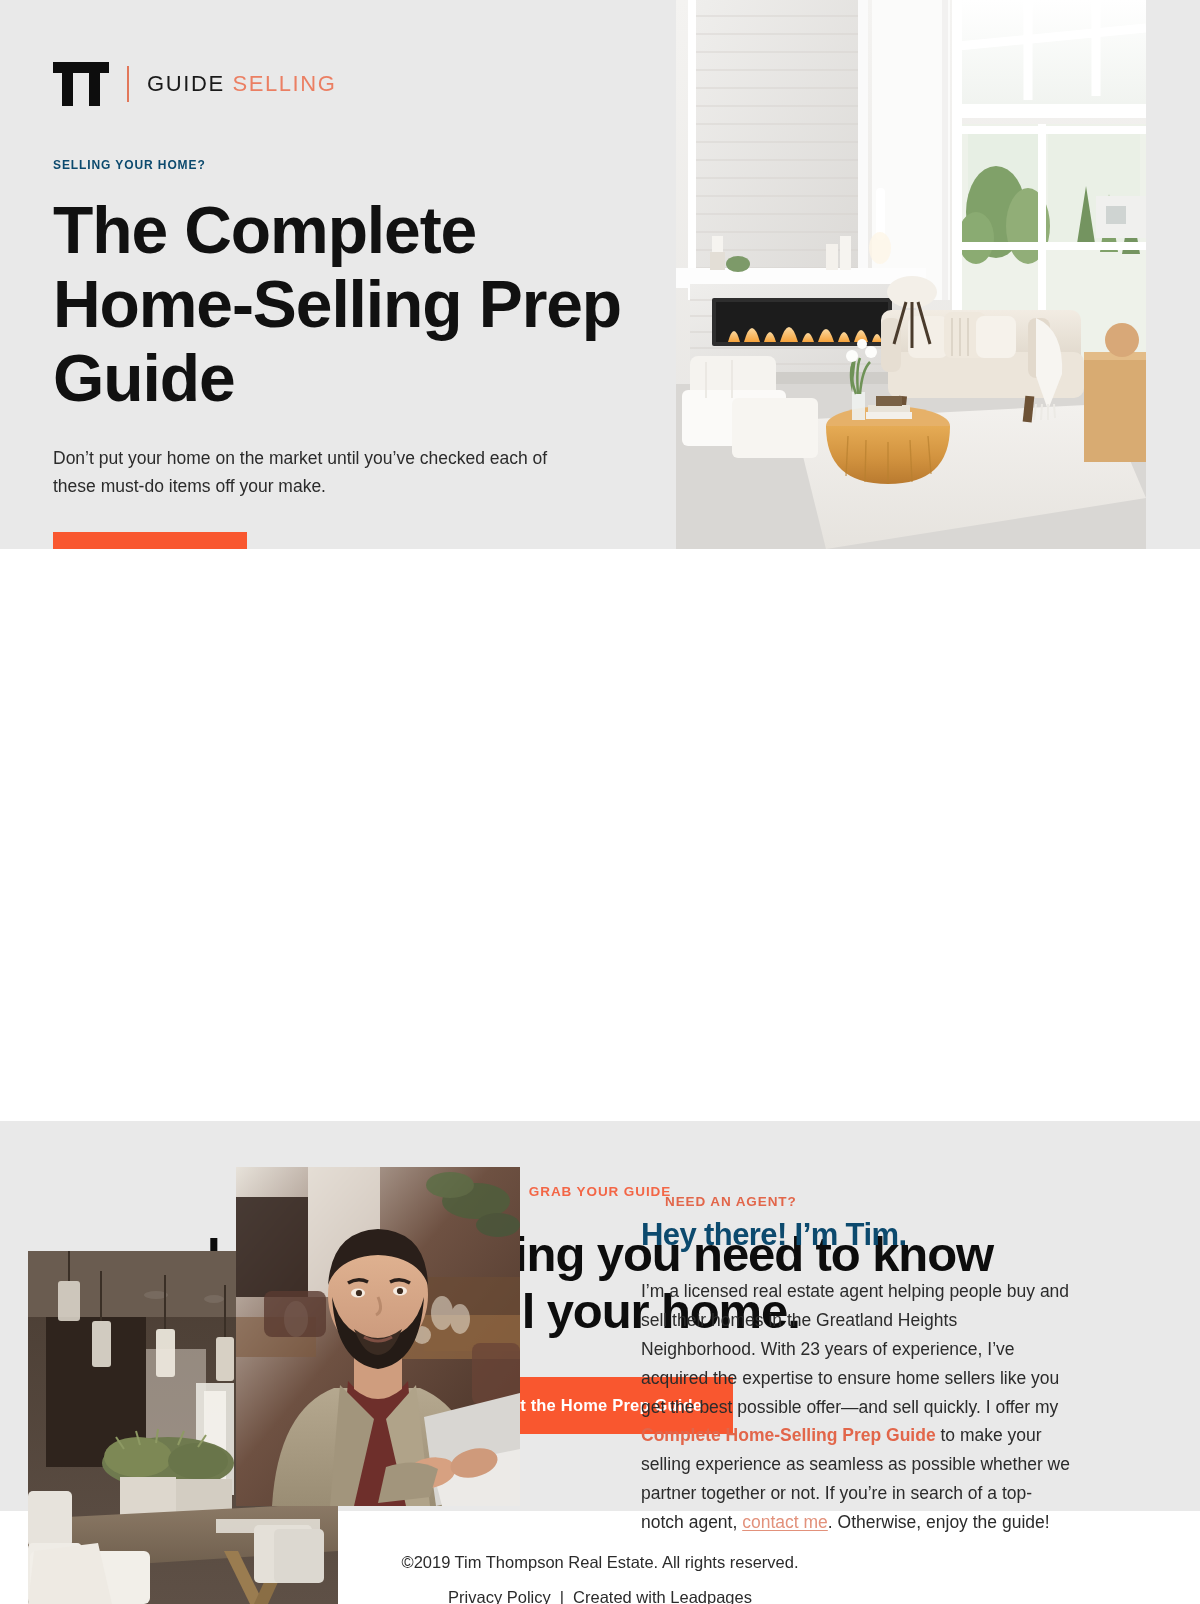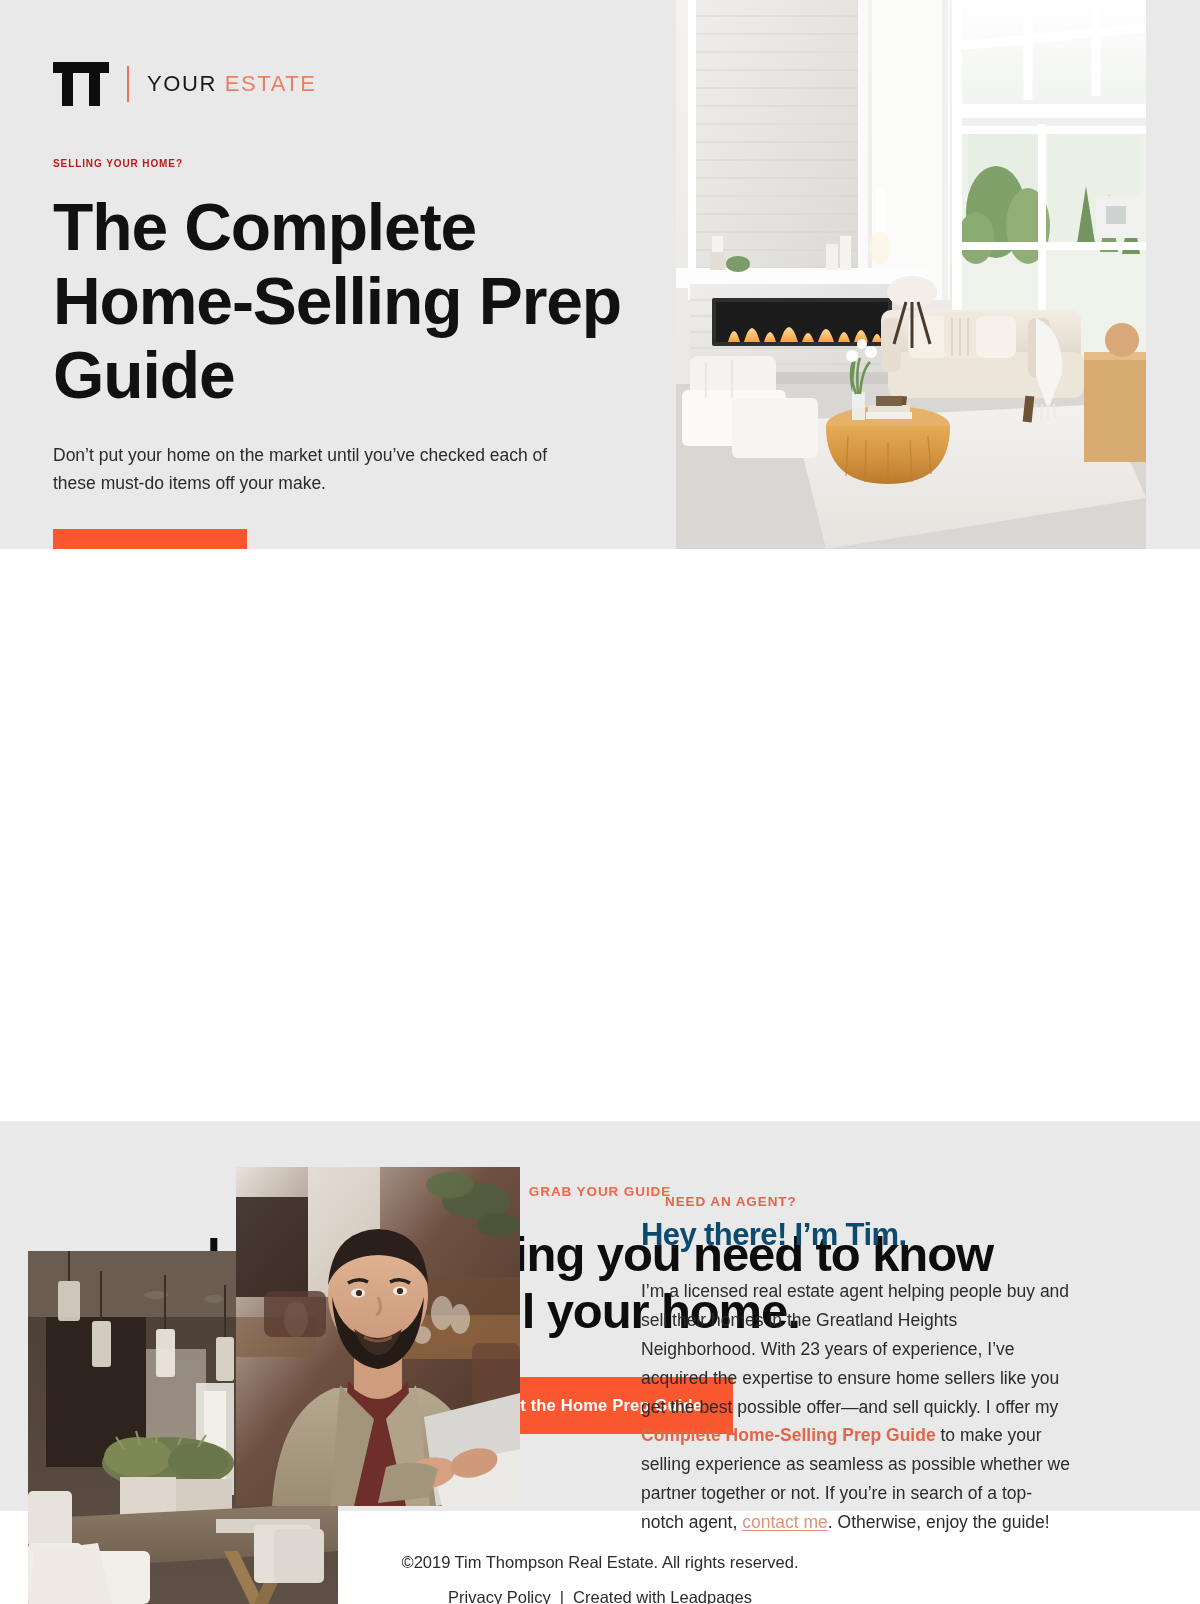--- a/index.html
+++ b/index.html
@@ -65,24 +65,24 @@
   .logo-word {
     font-size: 22px;
     letter-spacing: 1.6px;
     color: #1a1a1a;
     font-weight: 400;
   }
   .logo-word .accent { color: #eb7f63; }
 
   .eyebrow {
     margin-top: 50px;
-    font-size: 10px;
+    font-size: 12px;
     font-weight: 700;
     letter-spacing: 0.9px;
-    color: #b91c1c;
+    color: #0c4a6e;
     text-transform: uppercase;
   }
   .hero-title {
     margin-top: 22px;
     font-size: 66px;
     line-height: 1.12;
     font-weight: 700;
     letter-spacing: -1.1px;
     color: #111111;
   }
@@ -242,21 +242,21 @@
 
     <div class="hero-copy">
 
       <div class="logo-row">
         <span class="logo-mark">
           <span class="bar"></span>
             <span class="stem-l"></span>
             <span class="stem-r"></span>
         </span>
         <span class="logo-div"></span>
-        <span class="logo-word"><span>YOUR</span> <span class="accent">ESTATE</span></span>
+        <span class="logo-word"><span>GUIDE</span> <span class="accent">SELLING</span></span>
       </div>
 
       <div class="eyebrow">SELLING YOUR HOME?</div>
 
       <h1 class="hero-title">The Complete Home-Selling Prep Guide</h1>
 
       <p class="hero-sub">Don’t put your home on the market until you’ve checked each of these must-do items off your make.</p>
 
       <div class="hero-btn-wrap">
         <button class="btn">Get the guide</button>

